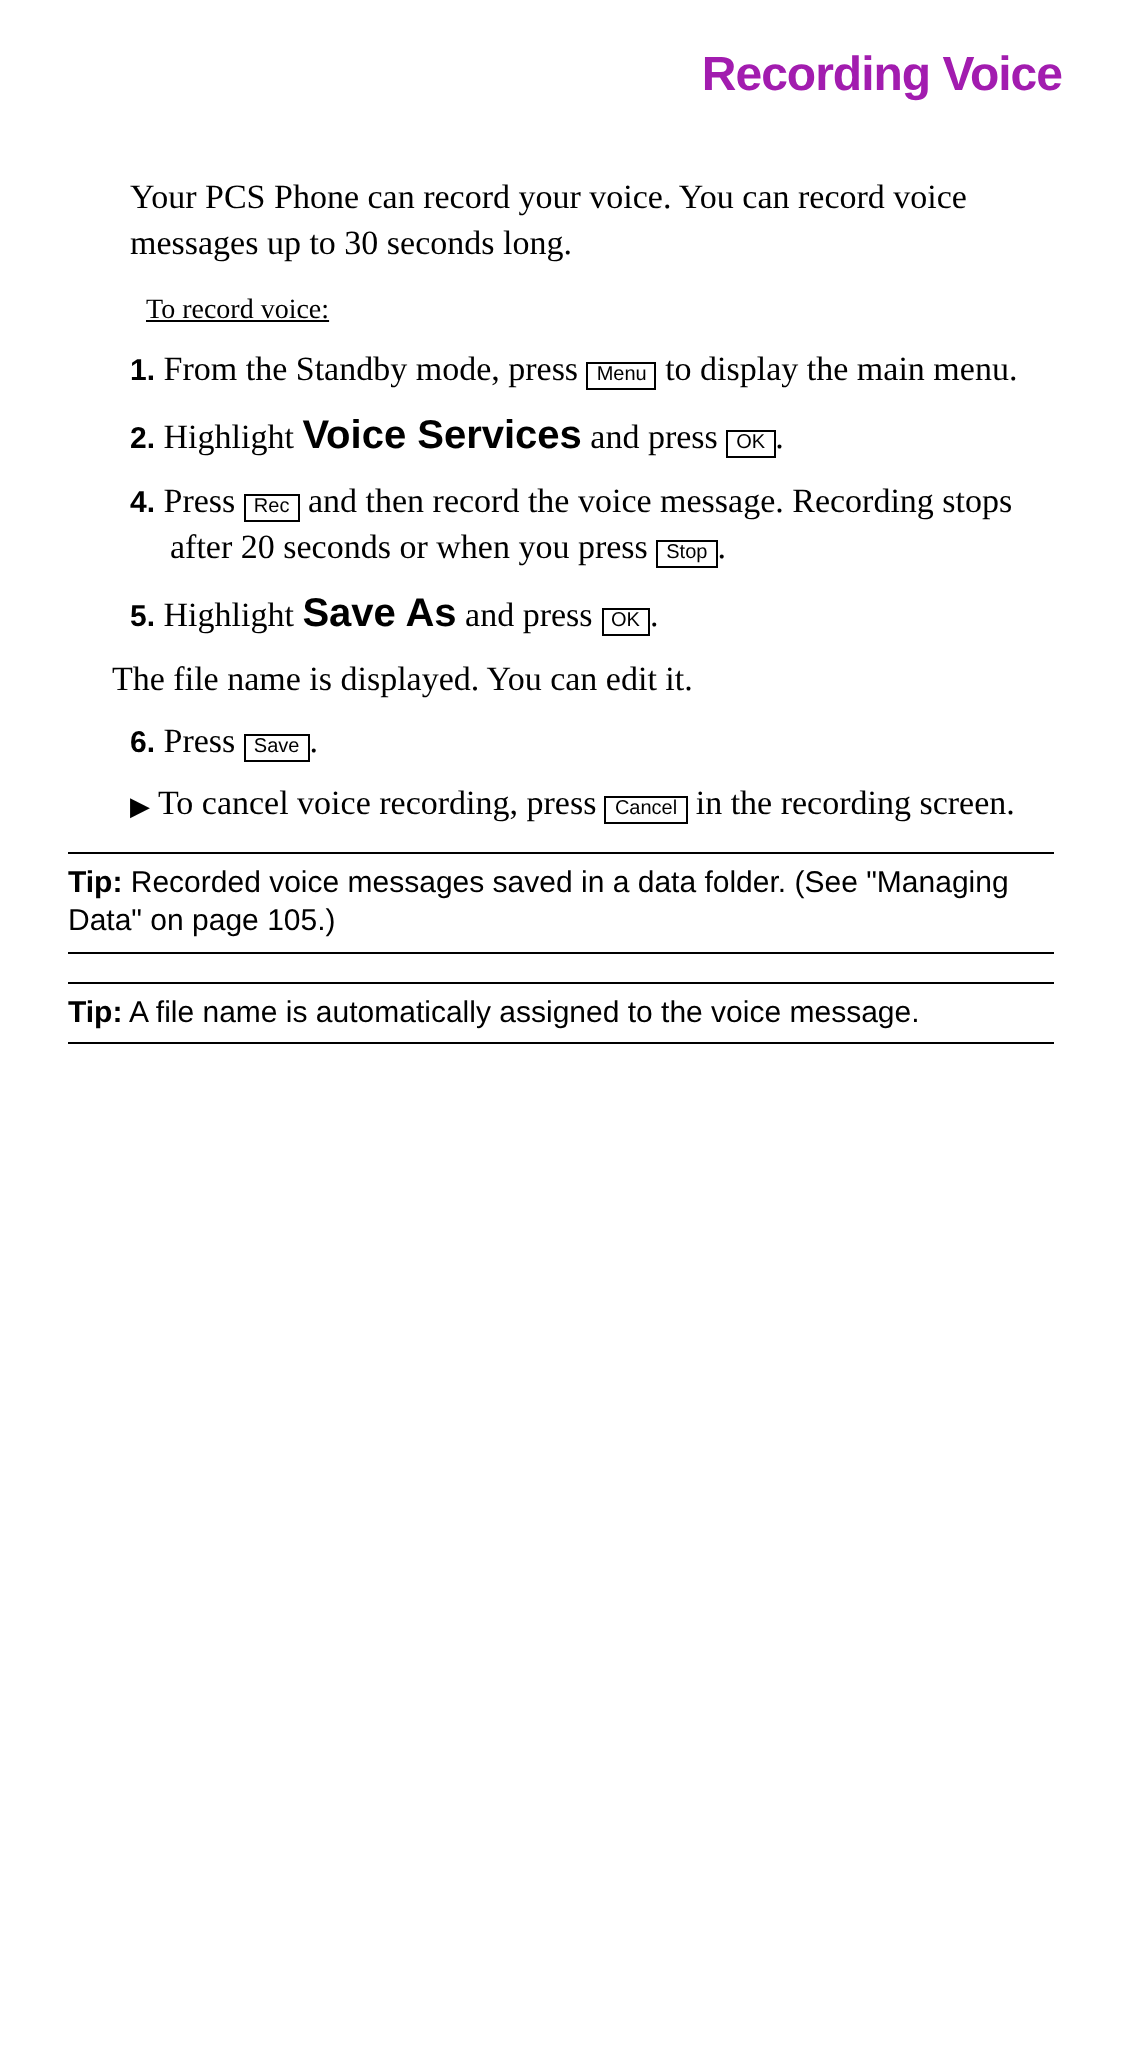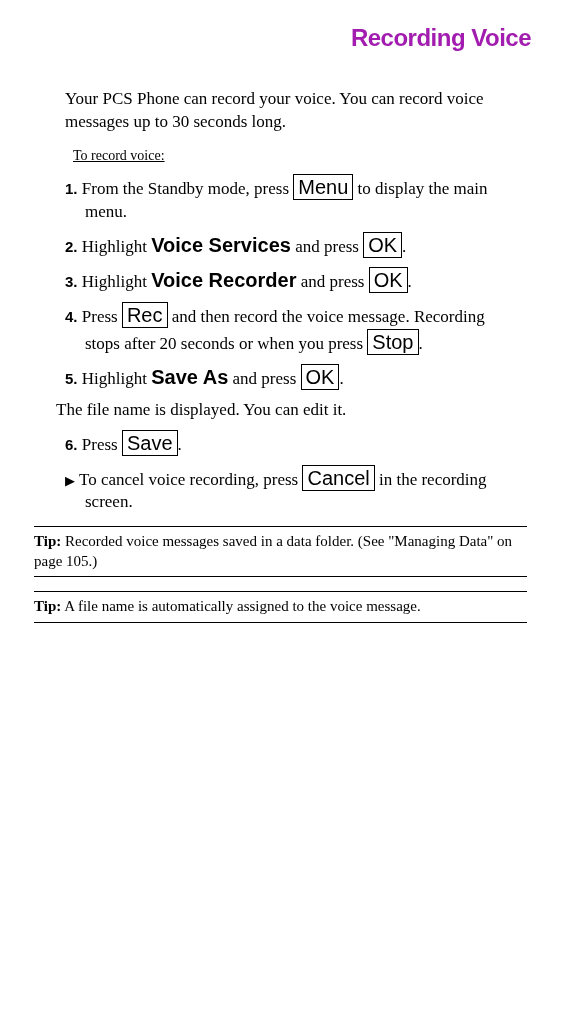--- a/index.html
+++ b/index.html
@@ -59,21 +59,21 @@
     .step-bold {
       font-family: 'Arial Narrow', Arial, sans-serif;
       font-weight: bold;
       font-size: 20px;
     }
     .btn-label {
       display: inline-block;
       border: 1px solid #000000;
       padding: 0px 4px;
       font-family: Arial, sans-serif;
-      font-size: 20px;
+      font-size: 10px;
       line-height: 1.2;
       vertical-align: baseline;
       text-indent: 0;
     }
     .sub-note {
       font-size: 17px;
       margin-left: 26px;
       margin-right: 10px;
       margin-bottom: 8px;
       line-height: 1.35;
@@ -89,21 +89,21 @@
     }
     .bullet-marker {
       font-size: 13px;
       vertical-align: middle;
     }
     .tip-box {
       border-top: 1.5px solid #000000;
       border-bottom: 1.5px solid #000000;
       padding: 5px 0;
       margin: 6px 4px 14px 4px;
-      font-family: Liberation Serif, serif;
+      font-family: Liberation Sans, sans-serif;
       font-size: 15px;
       line-height: 1.3;
     }
     .tip-label {
       font-weight: bold;
     }
     .footer {
       position: absolute;
       bottom: 30px;
       left: 30px;
@@ -131,24 +131,20 @@
 <ol class="step-list">
   <li class="step-item">
     <span class="step-num">1.</span>
     <span>From the Standby mode, press </span><span class="btn-label">Menu</span><span> to display the main menu.</span>
   </li>
   <li class="step-item">
     <span class="step-num">2.</span>
     <span>Highlight </span><span class="step-bold">Voice Services</span><span> and press </span><span class="btn-label">OK</span><span>.</span>
   </li>
   <li class="step-item">
-    <span class="step-num">3.</span>
-    <span>Highlight </span><span class="step-bold">Voice Recorder</span><span> and press </span><span class="btn-label">OK</span><span>.</span>
-  </li>
-  <li class="step-item">
     <span class="step-num">4.</span>
     <span>Press </span><span class="btn-label">Rec</span><span> and then record the voice message. Recording stops after 20 seconds or when you press </span><span class="btn-label">Stop</span><span>.</span>
   </li>
   <li class="step-item">
     <span class="step-num">5.</span>
     <span>Highlight </span><span class="step-bold">Save As</span><span> and press </span><span class="btn-label">OK</span><span>.</span>
   </li>
 </ol>
 
 <p class="sub-note">The file name is displayed. You can edit it.</p>

